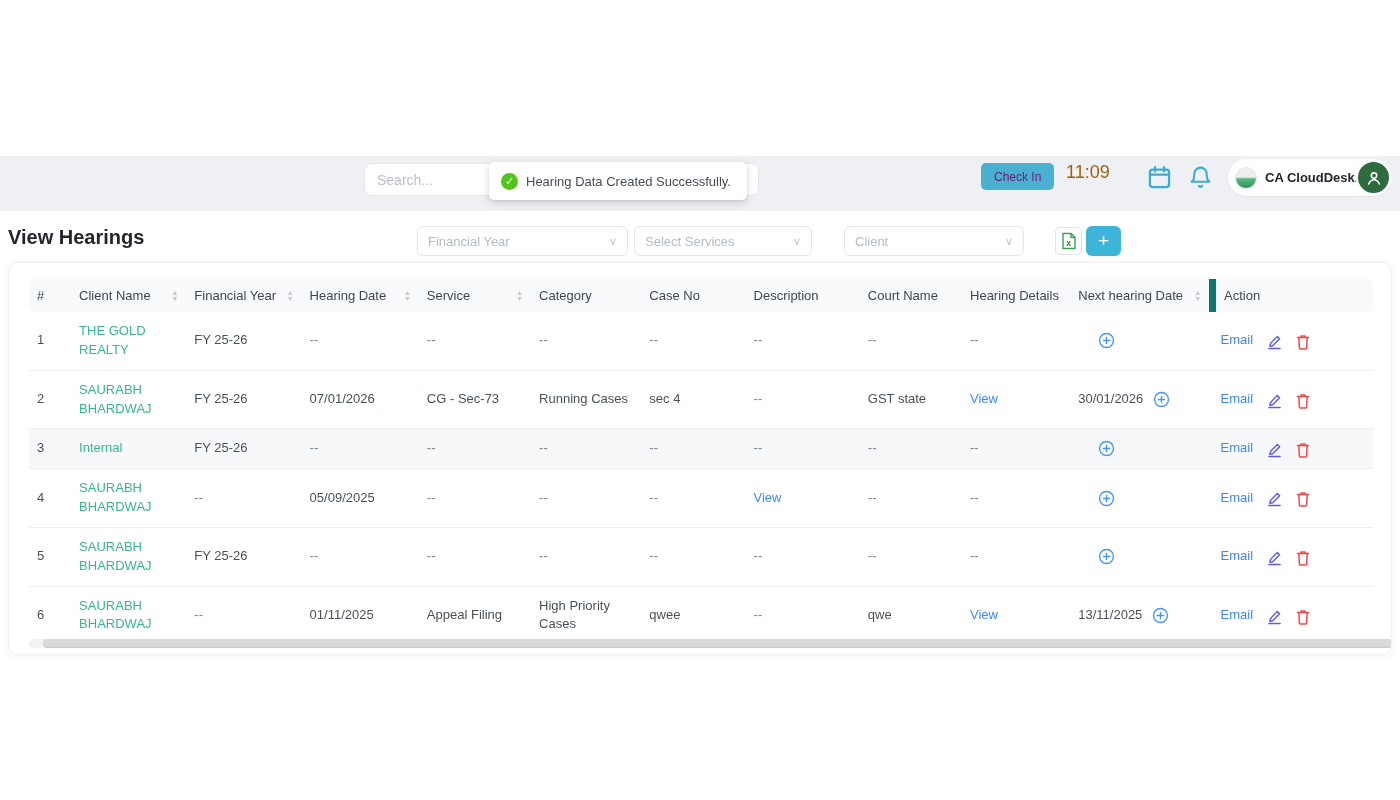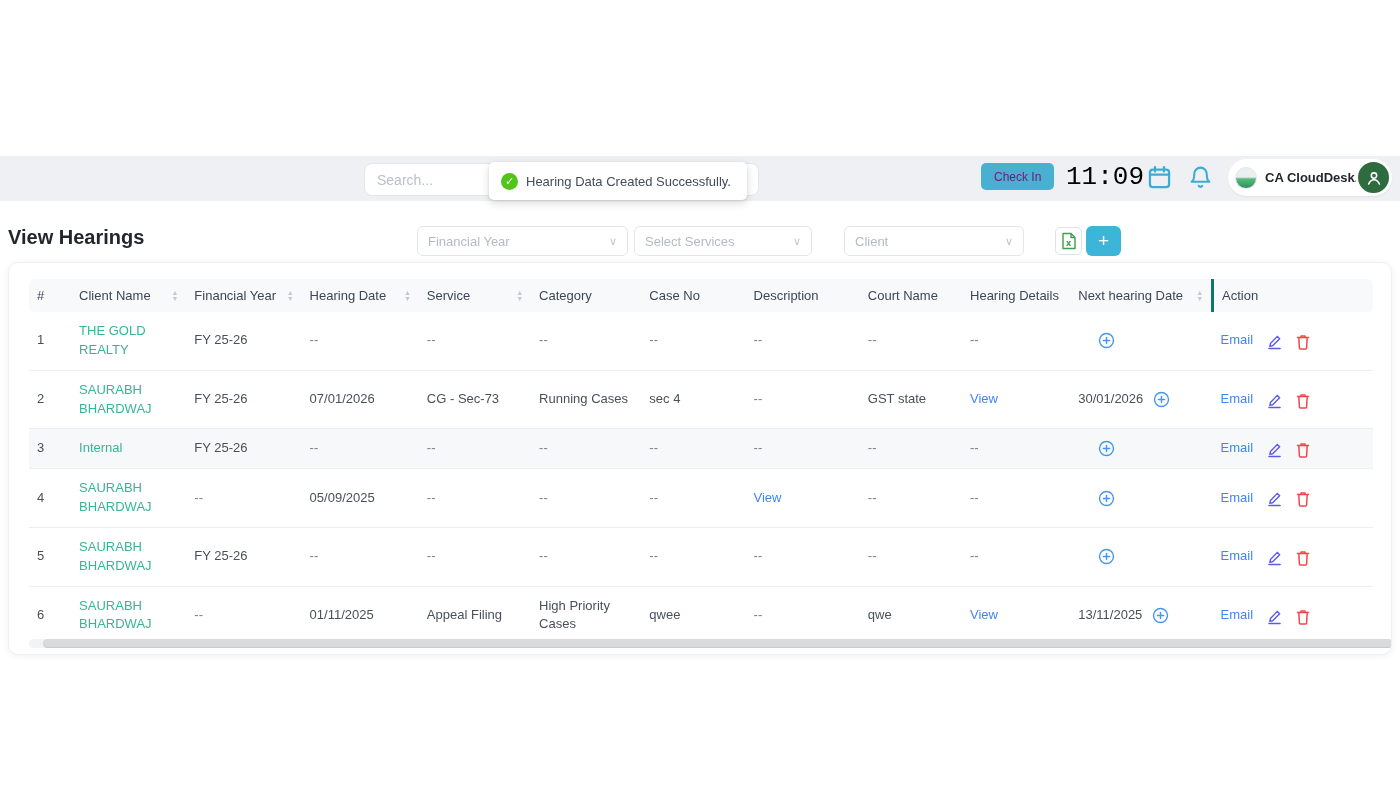--- a/index.html
+++ b/index.html
@@ -1,36 +1,36 @@
 <!DOCTYPE html>
 <html><head>
 <meta charset="utf-8">
 <style>
   * { margin:0; padding:0; box-sizing:border-box; }
   html,body { width:1400px; height:800px; background:#ffffff; overflow:hidden;
     font-family:"Liberation Sans","DejaVu Sans",sans-serif; }
 
   
-  .topbar { position:absolute; left:0; top:156px; width:1400px; height:45px;
+  .topbar { position:absolute; left:0; top:156px; width:1400px; height:55px;
     background:#eef0f4; }
   .search-box { position:absolute; left:364px; top:7px; width:395px; height:33px;
     background:#fff; border:1px solid #e3e6ea; border-radius:8px;
     font-size:14px; color:#2b3038; padding:0 12px; outline:none; }
   .search-box::placeholder { color:#b9bfc9; }
   .toast { position:absolute; left:489px; top:6px; height:38px; background:#fff;
     border-radius:5px; box-shadow:0 3px 10px rgba(0,0,0,.14), 0 1px 3px rgba(0,0,0,.08);
     display:flex; align-items:center; gap:8px; padding:0 16px 0 12px; z-index:5; }
   .toast-check { width:17px; height:17px; border-radius:50%; background:#52c41a;
     color:#fff; font-size:11px; line-height:17px; text-align:center; flex:0 0 auto; }
   .toast-msg { font-size:13px; color:#444c57; white-space:nowrap; }
   .checkin-btn { position:absolute; left:981px; top:7px; height:27px; padding:0 13px;
     background:#4ab0d2; color:#701a75; font-size:12px; border:none; border-radius:5px;
     font-family:inherit; cursor:pointer; }
-  .clock { position:absolute; left:1066px; top:6px; font-family:Liberation Mono, monospace;
-    font-size:26px; color:#000000; letter-spacing:0px; }
+  .clock { position:absolute; left:1066px; top:6px; font-family:Liberation Sans, sans-serif;
+    font-size:18px; color:#a16207; letter-spacing:0px; }
   .icon-btn { position:absolute; top:8px; background:none; border:none; cursor:pointer; padding:0; }
   .cal-btn { left:1146px; }
   .bell-btn { left:1188px; }
   .profile-pill { position:absolute; left:1228px; top:3px; width:164px; height:37px;
     background:#fff; border-radius:19px; display:flex; align-items:center;
     box-shadow:0 1px 2px rgba(0,0,0,.06); }
   .app-logo { width:22px; height:22px; border-radius:50%; margin-left:7px; flex:0 0 auto;
     background:linear-gradient(180deg,#eceff1 0%,#eceff1 45%,#58b97c 55%,#2f9160 100%);
     border:1px solid #e4e7ea; }
   .profile-name { font-size:13px; color:#23272d; margin-left:8px; white-space:nowrap;
@@ -59,21 +59,21 @@
 
   
   .card { position:absolute; left:8px; top:262px; width:1384px; height:393px;
     background:#fff; border-radius:10px; border:1px solid #f0f1f3;
     box-shadow:0 1px 6px rgba(30,40,60,.07); padding:16px 20px 0 20px; overflow:hidden; }
   table { border-collapse:collapse; table-layout:fixed; width:1344px; }
   thead th { background:#f8f9fb; font-size:13px; font-weight:500; color:#3d4754;
     text-align:left; padding:9px 8px; white-space:nowrap; overflow:hidden; }
   thead th:first-child { border-radius:6px 0 0 6px; }
   thead th:last-child { border-radius:0 6px 6px 0; }
-  th.action-col { border-left:3px solid #0f766e; }
+  th.action-col { border-left:7px solid #0f766e; }
   .th-inner { display:flex; align-items:center; justify-content:space-between; }
   .sorter { display:flex; flex-direction:column; color:#c3c8d0; font-size:7px;
     line-height:6px; margin-left:4px; cursor:pointer; }
   tbody td { font-size:13px; color:#49505a; padding:10px 8px; vertical-align:middle;
     border-bottom:1px solid #eceef1; line-height:1.45; word-wrap:break-word; }
   tbody tr.hl td { background:#f7f8fa; }
   .client-link { color:#38b593; cursor:pointer; }
   .muted { color:#787f88; }
   a.blue-link { color:#4186f5; text-decoration:none; cursor:pointer; font-size:13px; }
   .next-cell { display:flex; align-items:center; gap:10px; }

